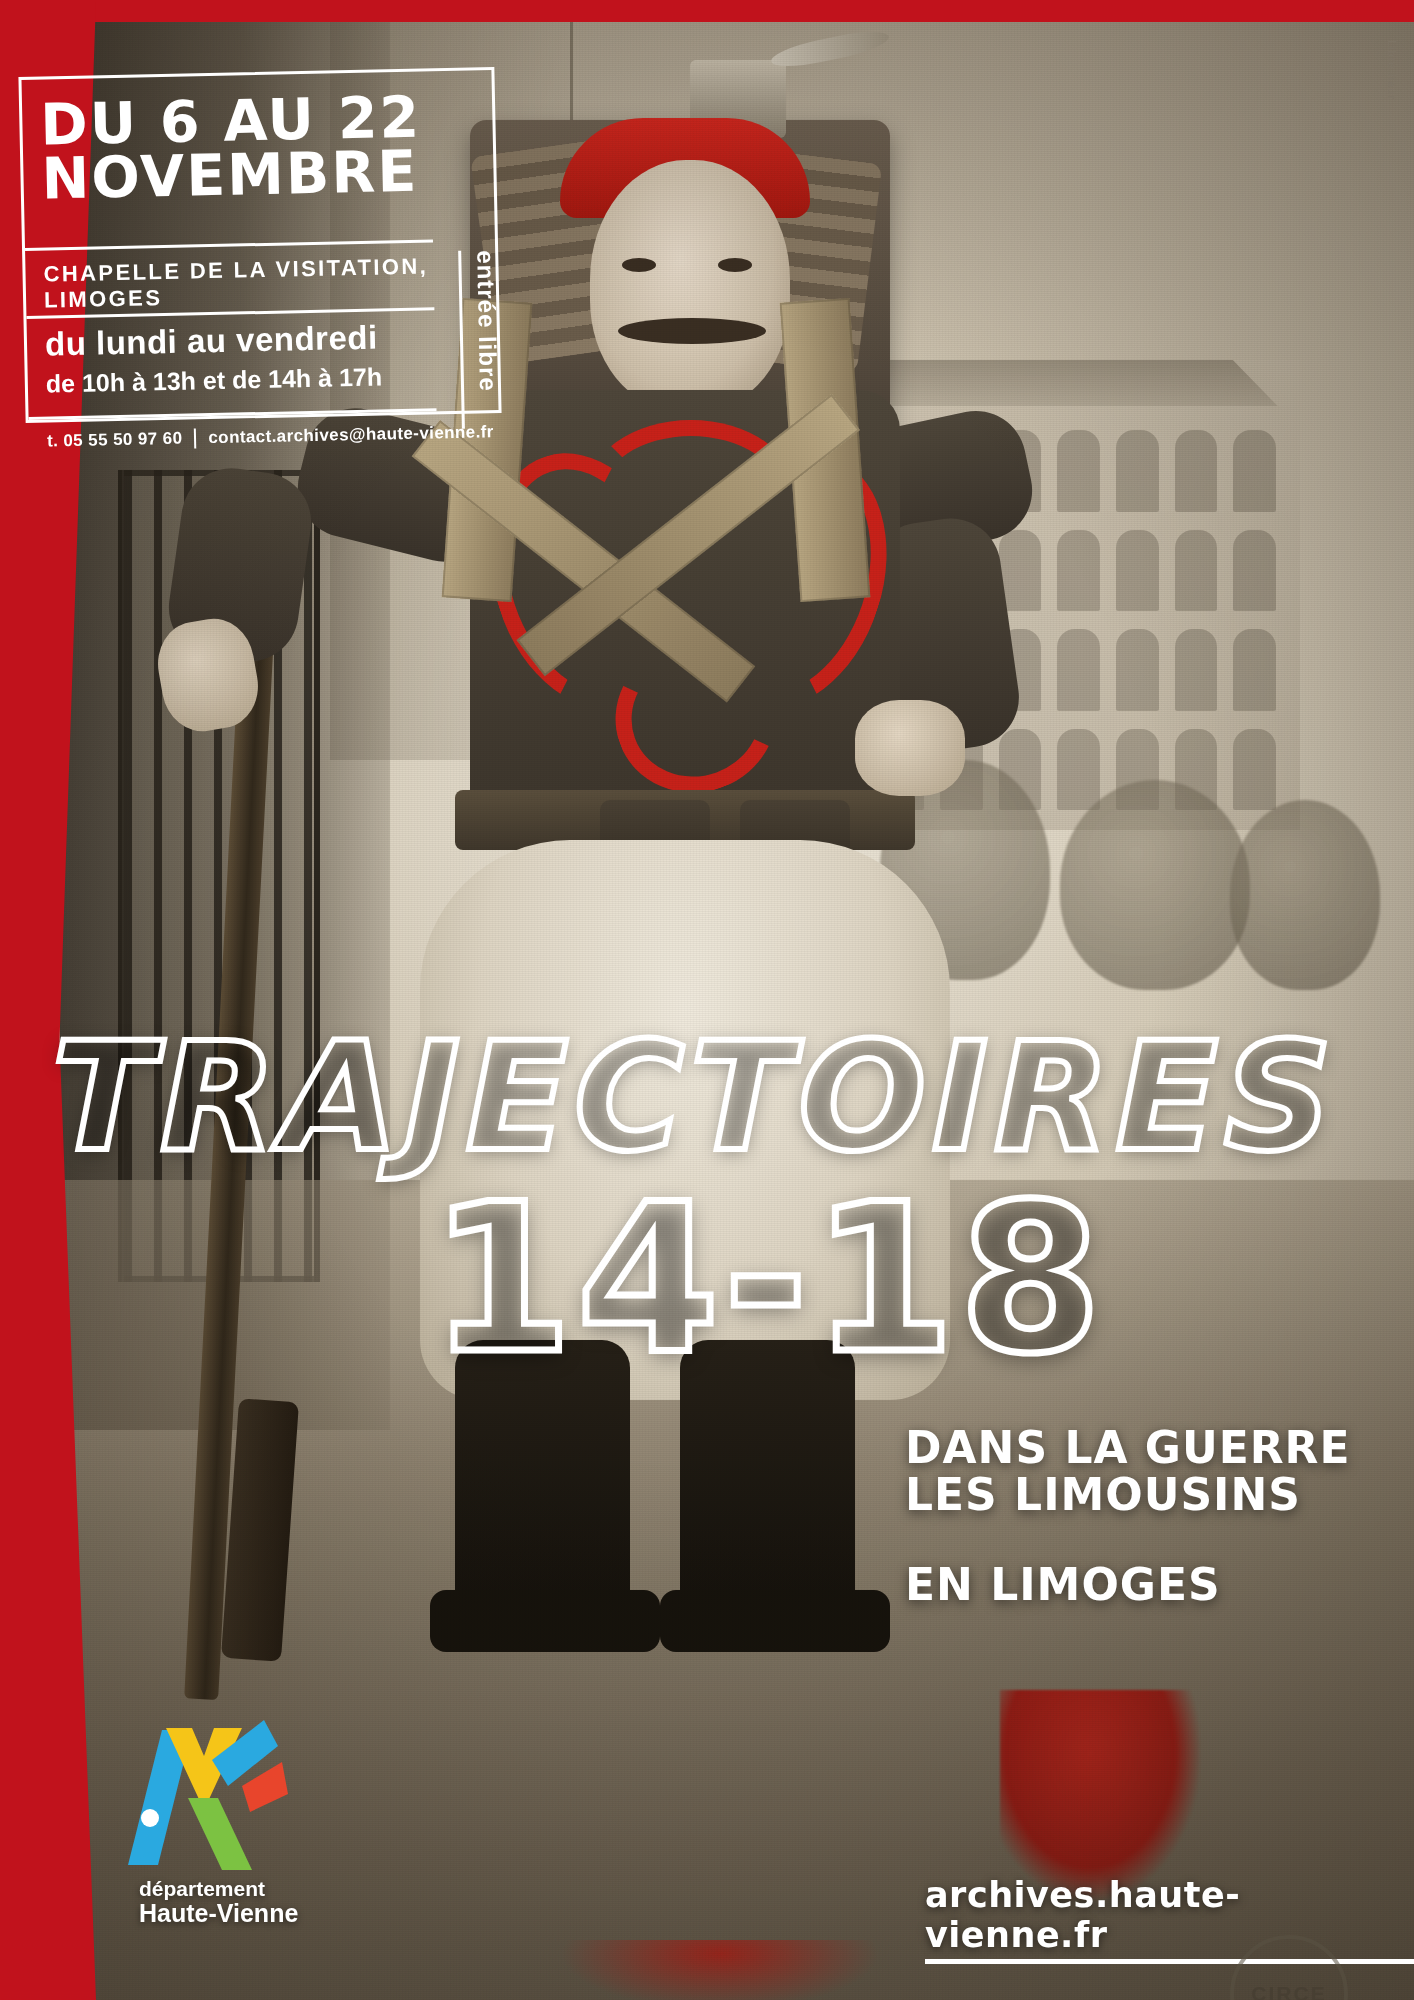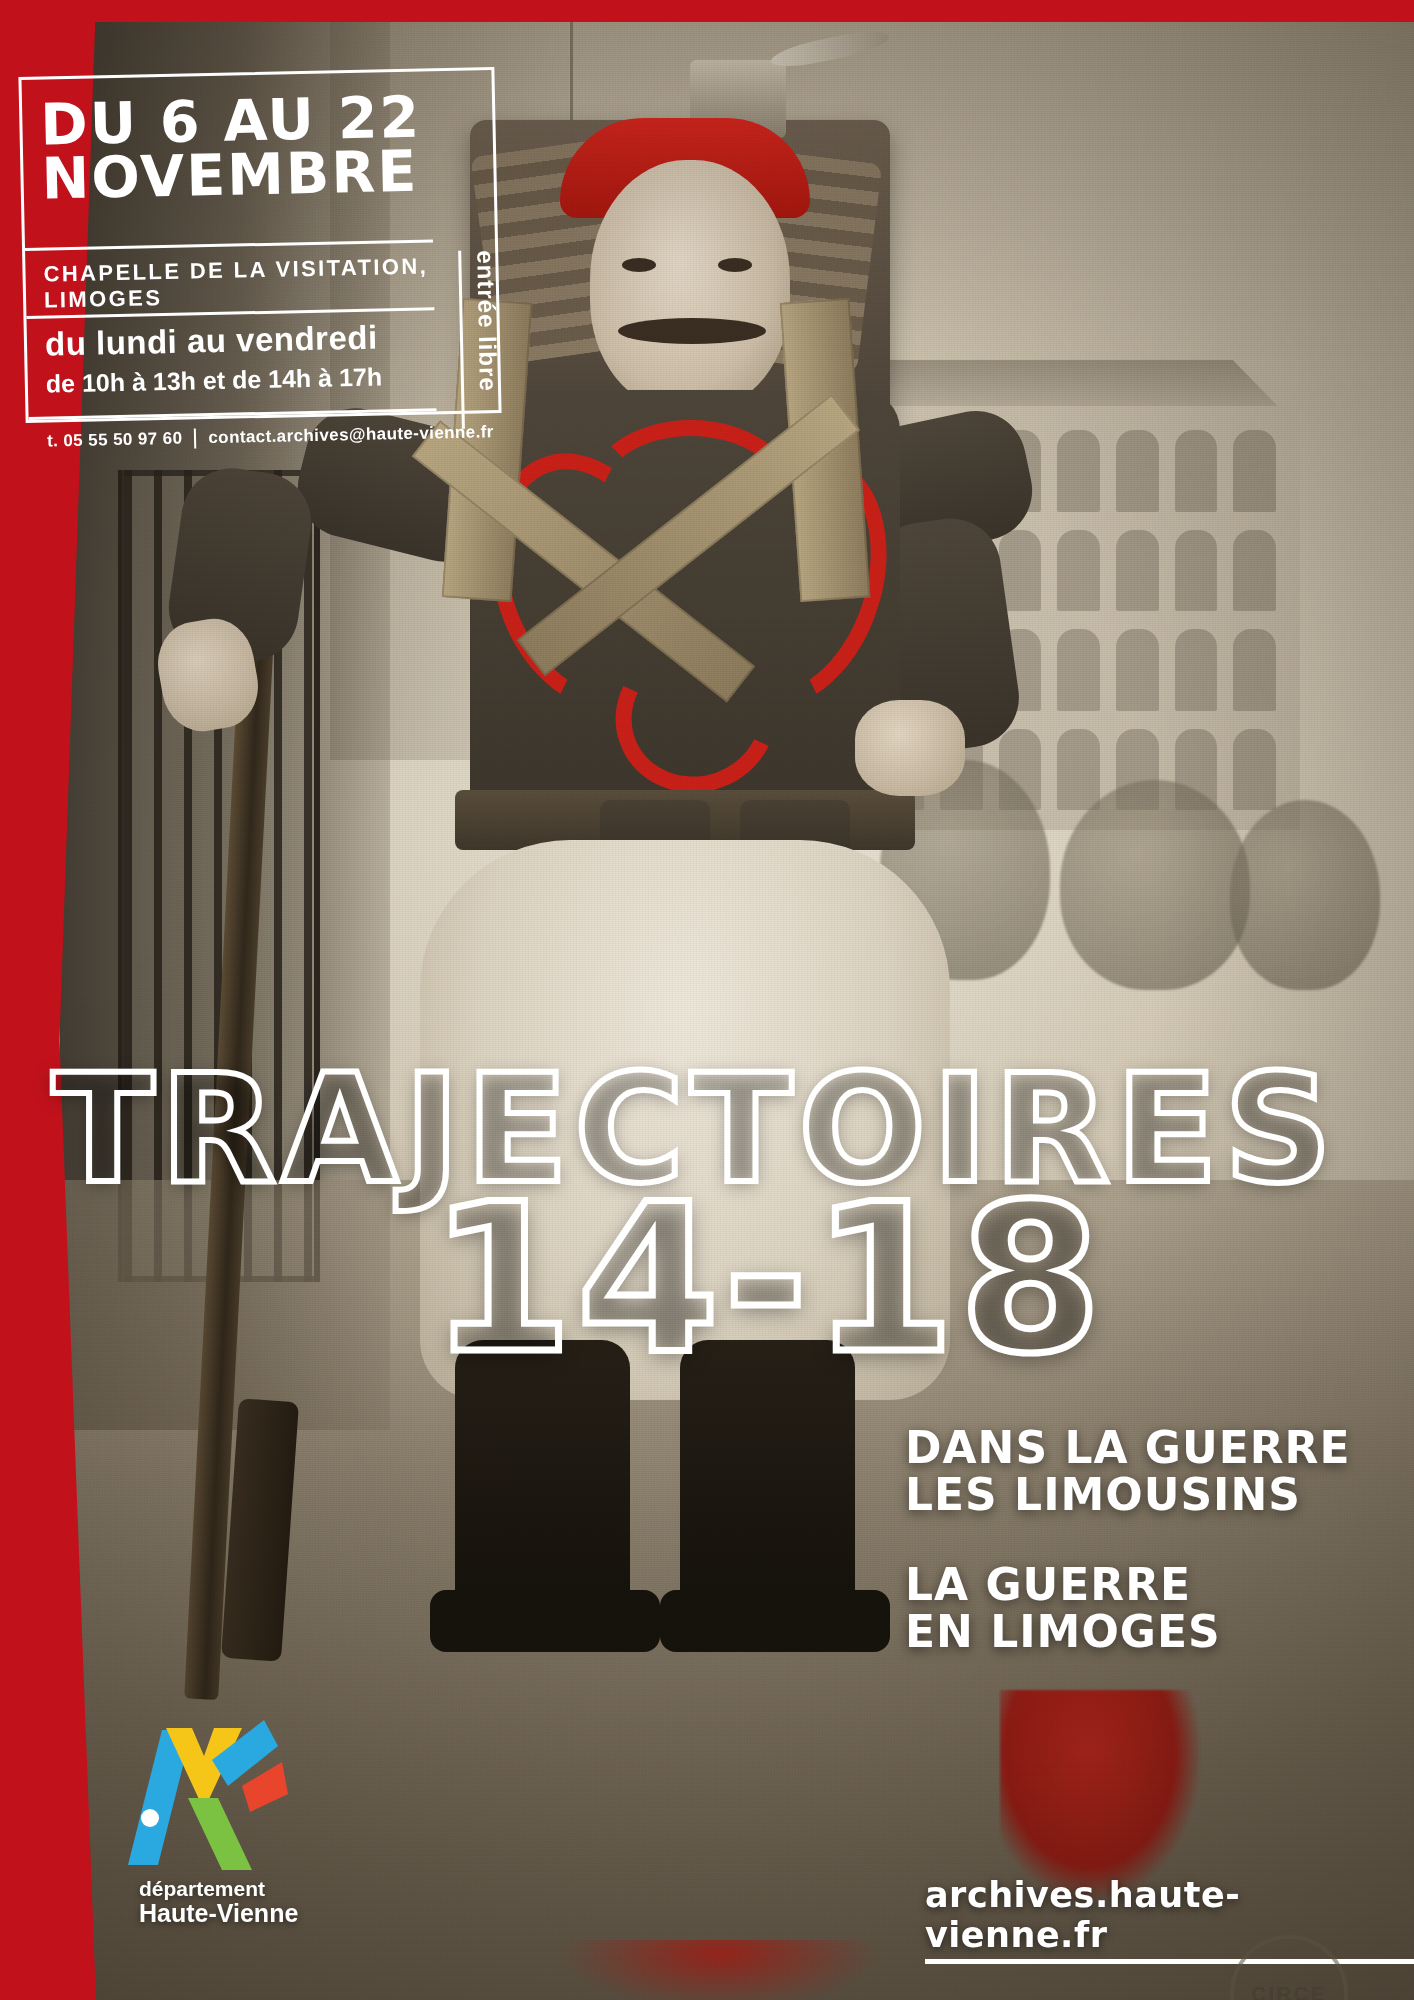--- a/index.html
+++ b/index.html
@@ -309,28 +309,29 @@
   }
   .vert-credit {
     position: absolute; right: 16px; top: 40px;
     writing-mode: vertical-rl;
     font-size: 11px; color: #7d7466; letter-spacing: 1px;
     opacity: .85;
   }
 
   
   .title-main {
-    position: absolute; left: 52px; top: 1042px;
+    position: absolute; left: 52px; top: 1010px;
     font-family: "DejaVu Sans", sans-serif;
     font-size: 150px; font-weight: 900;
     letter-spacing: 6px;
     color: transparent;
     -webkit-text-stroke: 6px #ffffff;
     text-shadow: 0 4px 18px rgba(0,0,0,0.35);
     white-space: nowrap;
+    font-style: italic;
   }
   .title-years {
     position: absolute; left: 390px; top: 1160px;
     font-family: "DejaVu Sans", sans-serif;
     font-size: 205px; font-weight: 900;
     letter-spacing: 4px;
     color: transparent;
     -webkit-text-stroke: 7px #ffffff;
     text-shadow: 0 6px 22px rgba(0,0,0,0.4);
     white-space: nowrap;
@@ -516,21 +517,20 @@
 
   <div class="title-main">TRAJECTOIRES</div>
   <div class="title-years">14-18</div>
 
   <div class="subtitles">
     <div class="block">
       <div>DANS LA GUERRE</div>
       <div>LES LIMOUSINS</div>
     </div>
     <div class="block">
-      <div>LA GUERRE</div>
       <div>EN LIMOGES</div>
     </div>
   </div>
 
   <div class="logo-wrap">
     <svg width="230" height="190" viewBox="0 0 230 190">
       <path d="M36 175 L70 40 L100 40 L66 175 Z" fill="#2aa9e0"></path>
       <path d="M74 38 L112 120 L150 38 L122 38 L112 66 L100 38 Z" fill="#f5c518"></path>
       <path d="M96 108 L130 180 L160 180 L126 108 Z" fill="#7cc242"></path>
       <path d="M120 70 L172 30 L186 56 L136 96 Z" fill="#2aa9e0"></path>

